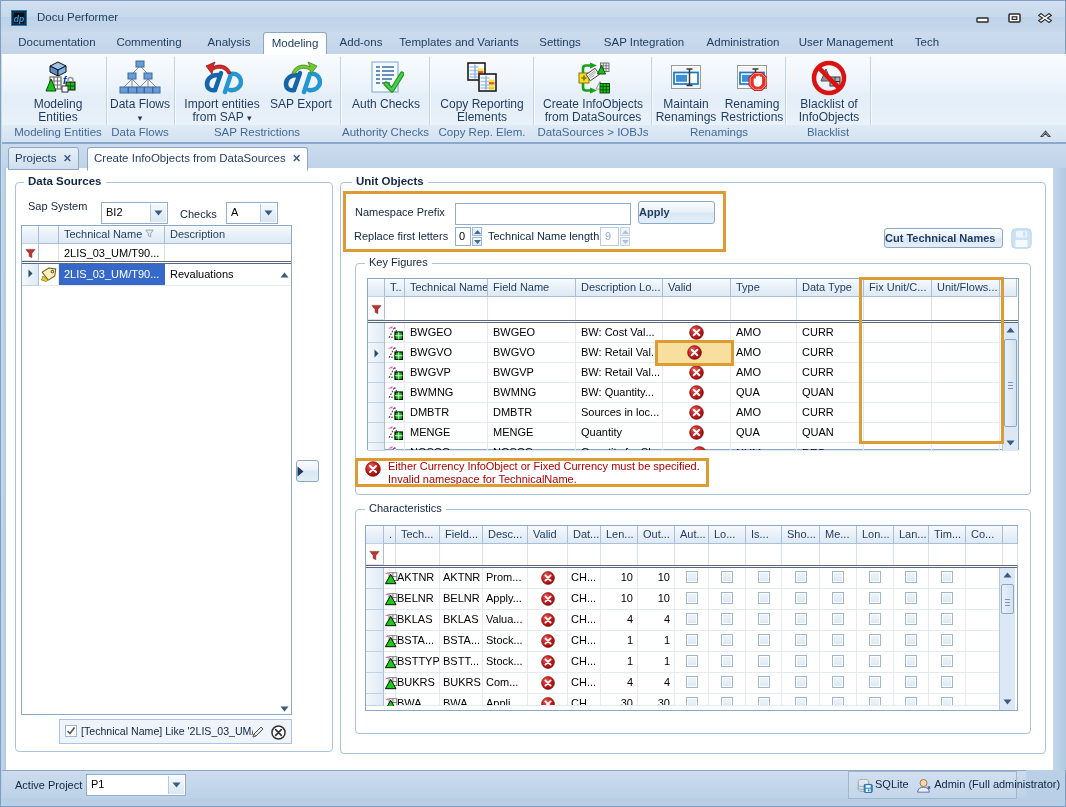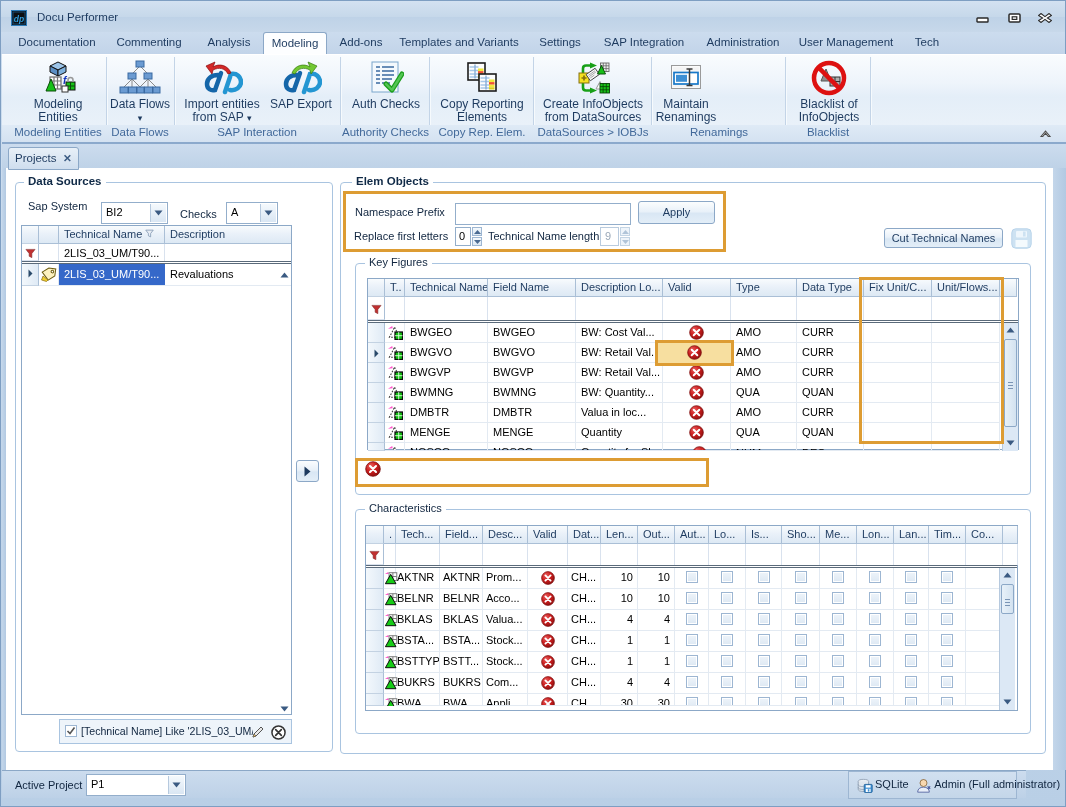--- a/index.html
+++ b/index.html
@@ -46,22 +46,22 @@
 #content { position:absolute; left:1px; top:167px; width:1064px; height:602px;
   background:#fff; }
 .frame { position:absolute; top:0; height:602px; background:linear-gradient(90deg,#c3d6ea,#b2c9e2); z-index:6; }
 
 .gb { position:absolute; border:1px solid #a9c4e0; border-radius:4px; }
 .gb>.lg { position:absolute; top:-8px; left:8px; background:#fff; padding:0 4px;
   font-weight:bold; color:#0f2946; font-size:11.5px; }
 .gb2 { position:absolute; border:1px solid #a9c4e0; border-radius:4px; }
 .gb2>.lg { position:absolute; top:-8px; left:8px; background:#fff; padding:0 4px; color:#15314f; }
 
-.btn { position:absolute; border:1px solid #8ca8c7; border-radius:2px; text-align:center;
-  background:linear-gradient(#fbfdfe 0%,#e9f1f9 45%,#d9e7f4 55%,#e3eef8 100%); color:#1d3a5f; }
+.btn { position:absolute; border:1px solid #8ca8c7; border-radius:2px; 
+  background:linear-gradient(#fbfdfe 0%,#e9f1f9 45%,#d9e7f4 55%,#e3eef8 100%); color:#1d3a5f;font-weight:bold; }
 .inp { position:absolute; border:1px solid #93aecb; background:#fff; }
 .combo { position:absolute; border:1px solid #93aecb; background:#fff; }
 .combo .cbtn { position:absolute; right:1px; top:1px; bottom:1px; width:16px;
   background:linear-gradient(#f4f9fd,#d9e6f3); border-left:1px solid #b6c9de; text-align:center; }
 .combo .cbtn svg { margin-top:6px; }
 .combo .val { position:absolute; left:4px; top:3px; color:#000; }
 
 
 .grid { position:absolute; background:#fff; border:1px solid #8ca8c7; font-size:11px; }
 .grow { display:flex; }
@@ -237,46 +237,61 @@
         </span>Create InfoObjects<br>from DataSources</div>
 <div class="ritem" style="left:652px;width:64px;top:3px"><span class="ic">
           <svg width="30" height="26" viewBox="0 0 30 26">
 <rect x="0.6" y="0.6" width="28.8" height="22.8" fill="#f4f4f4" stroke="#9a9a9a" stroke-width="1.2"></rect>
 <rect x="1.6" y="1.6" width="26.8" height="20.8" fill="none" stroke="#fdfdfd" stroke-width="1"></rect>
 <rect x="3" y="7.5" width="24" height="11.5" fill="#fff" stroke="#1878c8" stroke-width="1.7"></rect>
 <rect x="5" y="9.8" width="11" height="7" fill="#3d8fd4"></rect>
             <path d="M18.5 4 v16.5 M15.5 4 h6 M15.5 20.5 h6" stroke="#3a3a3a" stroke-width="1.5"></path>
           </svg>
         </span>Maintain<br>Renamings</div>
+<div class="ritem" style="left:718px;width:64px;top:3px"><span class="ic">
+          <svg width="30" height="26" viewBox="0 0 30 26">
+<rect x="0.6" y="0.6" width="28.8" height="22.8" fill="#f4f4f4" stroke="#9a9a9a" stroke-width="1.2"></rect>
+<rect x="1.6" y="1.6" width="26.8" height="20.8" fill="none" stroke="#fdfdfd" stroke-width="1"></rect>
+<rect x="3" y="7.5" width="24" height="11.5" fill="#fff" stroke="#1878c8" stroke-width="1.7"></rect>
+<rect x="5" y="9.8" width="11" height="7" fill="#3d8fd4"></rect>
+            <path d="M18.5 4 v5 M15.5 4 h6" stroke="#3a3a3a" stroke-width="1.5"></path>
+            <g transform="translate(11.5,7)">
+              <polygon points="5.5,0.5 13.5,0.5 18.5,5.5 18.5,13.5 13.5,18.5 5.5,18.5 0.5,13.5 0.5,5.5" fill="#e83028" stroke="#b01010" stroke-width="0.8"></polygon>
+              <polygon points="6,1.6 13,1.6 17.4,6 17.4,13 13,17.4 6,17.4 1.6,13 1.6,6" fill="none" stroke="#ff9a90" stroke-width="1"></polygon>
+              <path d="M5.2 11.5 V7.2 a1.05 1.05 0 0 1 2.1 0 V5 a1.05 1.05 0 0 1 2.1 0 V4.6 a1.05 1.05 0 0 1 2.1 0 V5.6 a1.05 1.05 0 0 1 2.1 0 V10.5 a4.3 4.3 0 0 1 -4.3 4.3 a4.1 4.1 0 0 1 -4.1 -3.3 Z" fill="#fff"></path>
+            </g>
+          </svg>
+        </span>Renaming<br>Restrictions</div>
 <div class="ritem" style="left:788px;width:78px;top:3px"><span class="ic">
           <svg width="40" height="38" viewBox="0 0 40 38">
 <path d="M12 22 L17 10 L22 22 Z" fill="#909090" stroke="#555"></path>
 <rect x="21" y="18" width="10" height="9" fill="#b0b0b0" stroke="#333"></rect>
             <path d="M21 22.5 h10 M26 18 v9" stroke="#333"></path>
 <circle cx="20" cy="19" r="15" fill="none" stroke="#dd1111" stroke-width="4.5"></circle>
 <path d="M9.4 8.4 L30.6 29.6" stroke="#dd1111" stroke-width="4.5"></path>
           </svg>
         </span>Blacklist of<br>InfoObjects</div>
 </div>
 <div id="ribcap">
 <div class="rcap" style="left:8px;width:96px">Modeling Entities</div>
 <div class="rcap" style="left:106px;width:64px">Data Flows</div>
-<div class="rcap" style="left:176px;width:158px">SAP Interaction</div>
+<div class="rcap" style="left:176px;width:158px">SAP Restrictions</div>
 <div class="rcap" style="left:340px;width:86px">Authority Checks</div>
 <div class="rcap" style="left:430px;width:100px">Copy Rep. Elem.</div>
 <div class="rcap" style="left:534px;width:114px">DataSources &gt; IOBJs</div>
 <div class="rcap" style="left:652px;width:130px">Renamings</div>
 <div class="rcap" style="left:786px;width:80px">Blacklist</div>
 <svg id="chev" width="13" height="10" viewBox="0 0 13 10">
         <path d="M2 8.5 L6.5 3 L11 8.5 L9.2 8.5 L6.5 5.2 L3.8 8.5 Z" fill="#fff" stroke="#4a4a4a" stroke-width="1.1"></path>
       </svg>
     </div>
 <div id="ribbon-bottom"></div>
 <div id="tabrow"></div>
 <div class="dtab" id="tab1">Projects&nbsp;&nbsp;<span class="tabx">✕</span></div>
+<div class="dtab" id="tab2" style="left:86px">Create InfoObjects from DataSources&nbsp;&nbsp;<span class="tabx">✕</span></div>
 <div id="content">
 <div class="gb" style="left:13px;top:14px;width:318px;height:570px">
         <div class="lg">Data Sources</div>
       </div>
 <div class="abs" style="left:26px;top:32px;color:#10253f">Sap System</div>
 <div class="combo" style="left:99px;top:34px;width:67px;height:22px">
         <span class="val">BI2</span>
         <span class="cbtn"><svg width="9" height="6" viewBox="0 0 9 6">
             <path d="M0.5 0.5 H8.5 L4.5 5.5 Z" fill="#3a5a82"></path>
           </svg></span>
@@ -337,21 +352,21 @@
             <path d="M2 12 L3 9 L10 2 L12 4 L5 11 Z" fill="#e8e8e8" stroke="#555"></path>
             <path d="M10 2 L12 4" stroke="#555"></path>
             <path d="M2 12 L3 9 L5 11 Z" fill="#f0c060" stroke="#555" stroke-width="0.6"></path>
           </svg></span>
 <span class="abs" style="right:5px;top:5px"><svg width="15" height="15" viewBox="0 0 16 16">
             <circle cx="8" cy="8" r="7" fill="#fff" stroke="#333" stroke-width="1.6"></circle>
             <path d="M5 5 L11 11 M11 5 L5 11" stroke="#333" stroke-width="1.8" stroke-linecap="round"></path>
           </svg></span>
       </div>
 <div class="gb" style="left:338px;top:14px;width:706px;height:572px">
-        <div class="lg" style="left:11px">Elem Objects</div>
+        <div class="lg" style="left:11px">Unit Objects</div>
       </div>
 <div class="frame" style="left:0;width:4px"></div>
       <div class="frame" style="left:1051px;width:13px"></div>
 <div class="abs" style="left:353px;top:38px;color:#10253f">Namespace Prefix</div>
 <div class="inp" style="left:453px;top:35px;width:176px;height:22px"></div>
 <div class="btn" style="left:636px;top:33px;width:77px;height:23px;line-height:21px;border-radius:3px">Apply</div>
 <div class="abs" style="left:352px;top:62px;color:#10253f">Replace first letters</div>
 <div class="abs" style="left:453px;top:59px;width:27px;height:19px">
         <div class="inp" style="left:0;top:0;width:16px;height:19px"></div>
         <span class="abs" style="left:4px;top:3px;color:#000">0</span>
@@ -533,21 +548,21 @@
 <div class="grow dr" style="height:20px">
           <div class="gc rh" style="width:17px;text-align:center;padding:5px 0 0 0"></div>
           <div class="gc" style="width:20px;padding:2px 0 0 3px"><svg width="15" height="15" viewBox="0 0 16 16">
               <path d="M0 4 L4.5 1 L5 3.5 Z" fill="#ff55cc"></path>
               <path d="M7 2.5 L12.5 13 H1.5 Z" fill="#fff" stroke="#333" stroke-width="1.1" stroke-dasharray="1.8 1.4"></path>
               <rect x="7.5" y="7.5" width="8" height="8" fill="#12c112" stroke="#0a0a0a" stroke-width="1.4"></rect>
               <path d="M7.5 11.4 h8 M11.4 7.5 v8" stroke="#e8ffe8" stroke-width="0.9"></path>
             </svg></div>
           <div class="gc" style="width:83px">DMBTR</div>
           <div class="gc" style="width:88px">DMBTR</div>
-          <div class="gc" style="width:87px">Valua in loc...</div>
+          <div class="gc" style="width:87px">Sources in loc...</div>
           <div class="gc" style="width:68px;text-align:center;padding-left:0;padding-top:2px"><svg width="15" height="15" viewBox="0 0 16 16">
               <defs>
                 <radialGradient id="rg" cx="35%" cy="30%" r="75%">
                   <stop offset="0" stop-color="#e85d5d"></stop>
                   <stop offset="0.5" stop-color="#cc1f1f"></stop>
                   <stop offset="1" stop-color="#8f0f0f"></stop>
                 </radialGradient>
               </defs>
               <circle cx="8" cy="8" r="7.3" fill="url(#rg)" stroke="#7a0c0c" stroke-width="0.8"></circle>
               <path d="M5 5 L11 11 M11 5 L5 11" stroke="#fff" stroke-width="2.1" stroke-linecap="round"></path>
@@ -644,20 +659,21 @@
           <defs>
             <radialGradient id="rg" cx="35%" cy="30%" r="75%">
               <stop offset="0" stop-color="#e85d5d"></stop>
               <stop offset="0.5" stop-color="#cc1f1f"></stop>
               <stop offset="1" stop-color="#8f0f0f"></stop>
             </radialGradient>
           </defs>
           <circle cx="8" cy="8" r="7.3" fill="url(#rg)" stroke="#7a0c0c" stroke-width="0.8"></circle>
           <path d="M5 5 L11 11 M11 5 L5 11" stroke="#fff" stroke-width="2.1" stroke-linecap="round"></path>
         </svg></div>
+<div class="abs" style="left:386px;top:292px;color:#b00000;line-height:12.5px;font-size:11px;white-space:nowrap">Either Currency InfoObject or Fixed Currency must be specified.<br>Invalid namespace for TechnicalName.</div>
 <div class="gb2" style="left:353px;top:341px;width:676px;height:225px;background:#fff">
         <div class="lg" style="background:#fff;color:#10253f;left:9px">Characteristics</div>
       </div>
 <div class="grid" style="left:363px;top:357px;width:653px;height:186px">
 <div class="grow hdr" style="height:18px">
           <div class="gc rh" style="width:18px"></div>
           <div class="gc" style="width:12px">.</div>
           <div class="gc" style="width:44px">Tech...</div>
           <div class="gc" style="width:43px">Field...</div>
           <div class="gc" style="width:45px">Desc...</div>
@@ -737,21 +753,21 @@
 <div class="grow dr" style="height:21px;overflow:hidden">
           <div class="gc rh" style="width:18px"></div>
           <div class="gc" style="width:12px;padding:3px 0 0 1px;overflow:visible"><svg width="13" height="14" viewBox="0 0 16 16">
               <path d="M0 3 L4 0.5 L4.5 3 Z" fill="#ff55cc"></path>
               <rect x="5" y="1.5" width="9.5" height="9.5" fill="#fff" stroke="#777" stroke-width="1.2"></rect>
               <path d="M5 6.2 h9.5 M9.7 1.5 v9.5" stroke="#777" stroke-width="1.2"></path>
               <path d="M7 3.5 L13.5 15 H0.5 Z" fill="#16cc16" stroke="#0a0a0a" stroke-width="1.2"></path>
             </svg></div>
           <div class="gc" style="width:44px;padding-left:1px">BELNR</div>
           <div class="gc" style="width:43px;padding-left:3px">BELNR</div>
-          <div class="gc" style="width:45px;padding-left:3px">Acco...</div>
+          <div class="gc" style="width:45px;padding-left:3px">Apply...</div>
           <div class="gc" style="width:40px;text-align:center;padding-left:0;padding-top:3px"><svg width="14" height="14" viewBox="0 0 16 16">
               <defs>
                 <radialGradient id="rg" cx="35%" cy="30%" r="75%">
                   <stop offset="0" stop-color="#e85d5d"></stop>
                   <stop offset="0.5" stop-color="#cc1f1f"></stop>
                   <stop offset="1" stop-color="#8f0f0f"></stop>
                 </radialGradient>
               </defs>
               <circle cx="8" cy="8" r="7.3" fill="url(#rg)" stroke="#7a0c0c" stroke-width="0.8"></circle>
               <path d="M5 5 L11 11 M11 5 L5 11" stroke="#fff" stroke-width="2.1" stroke-linecap="round"></path>

